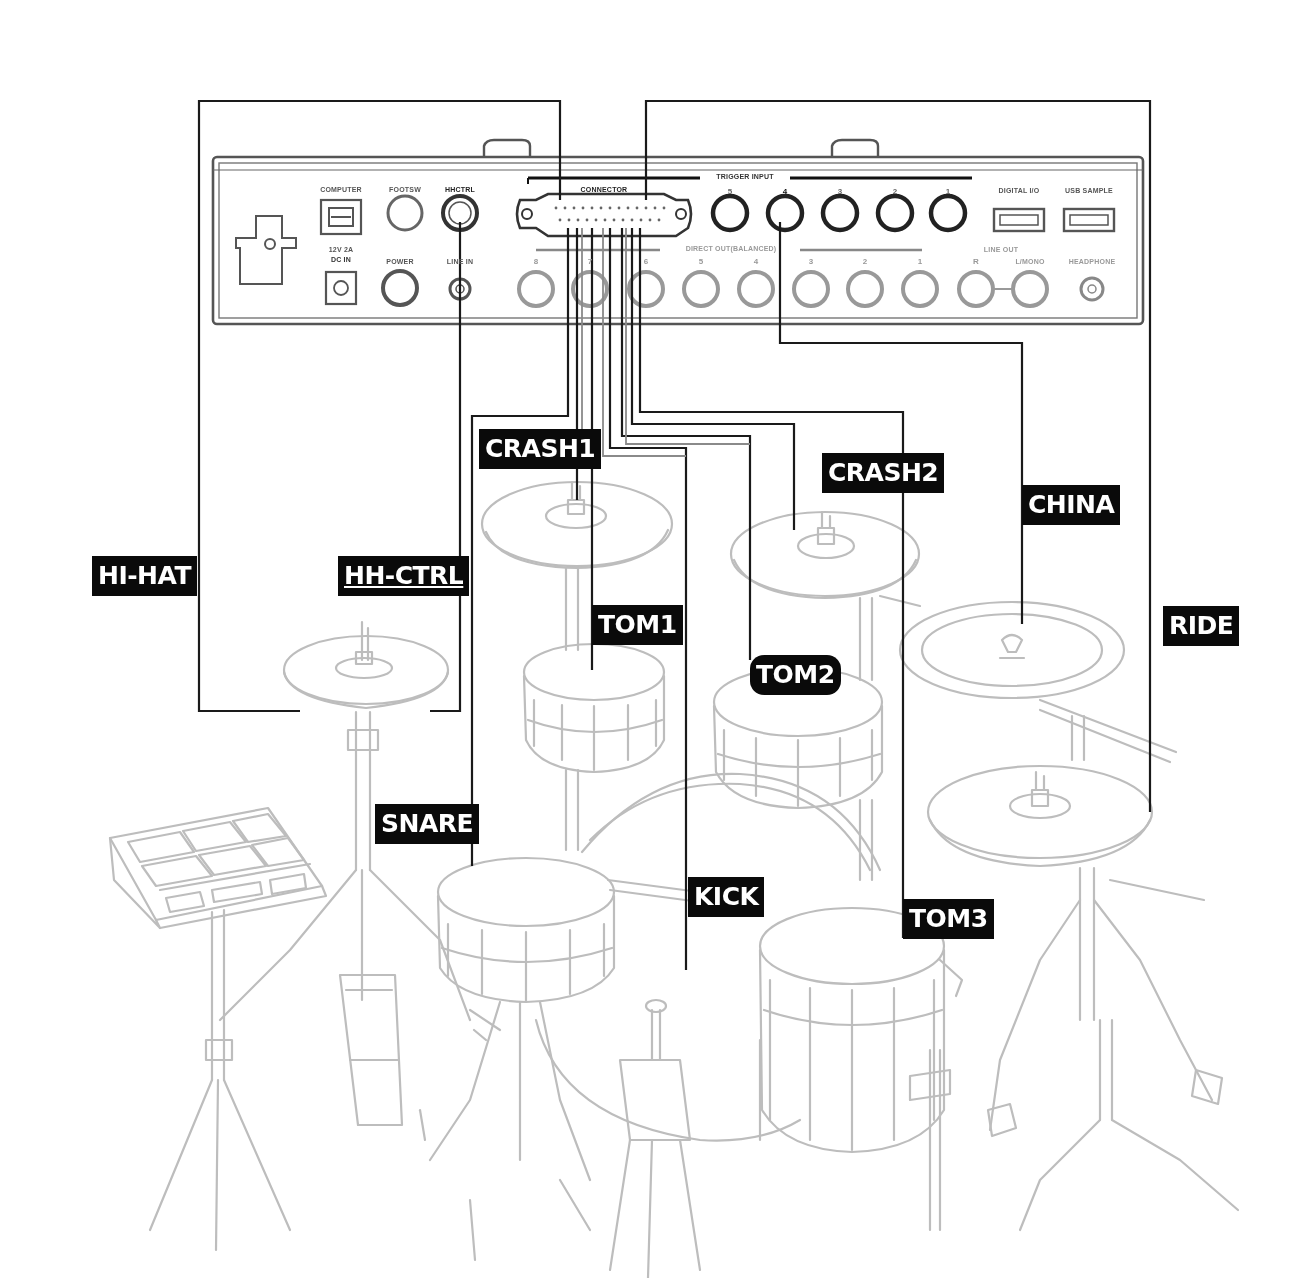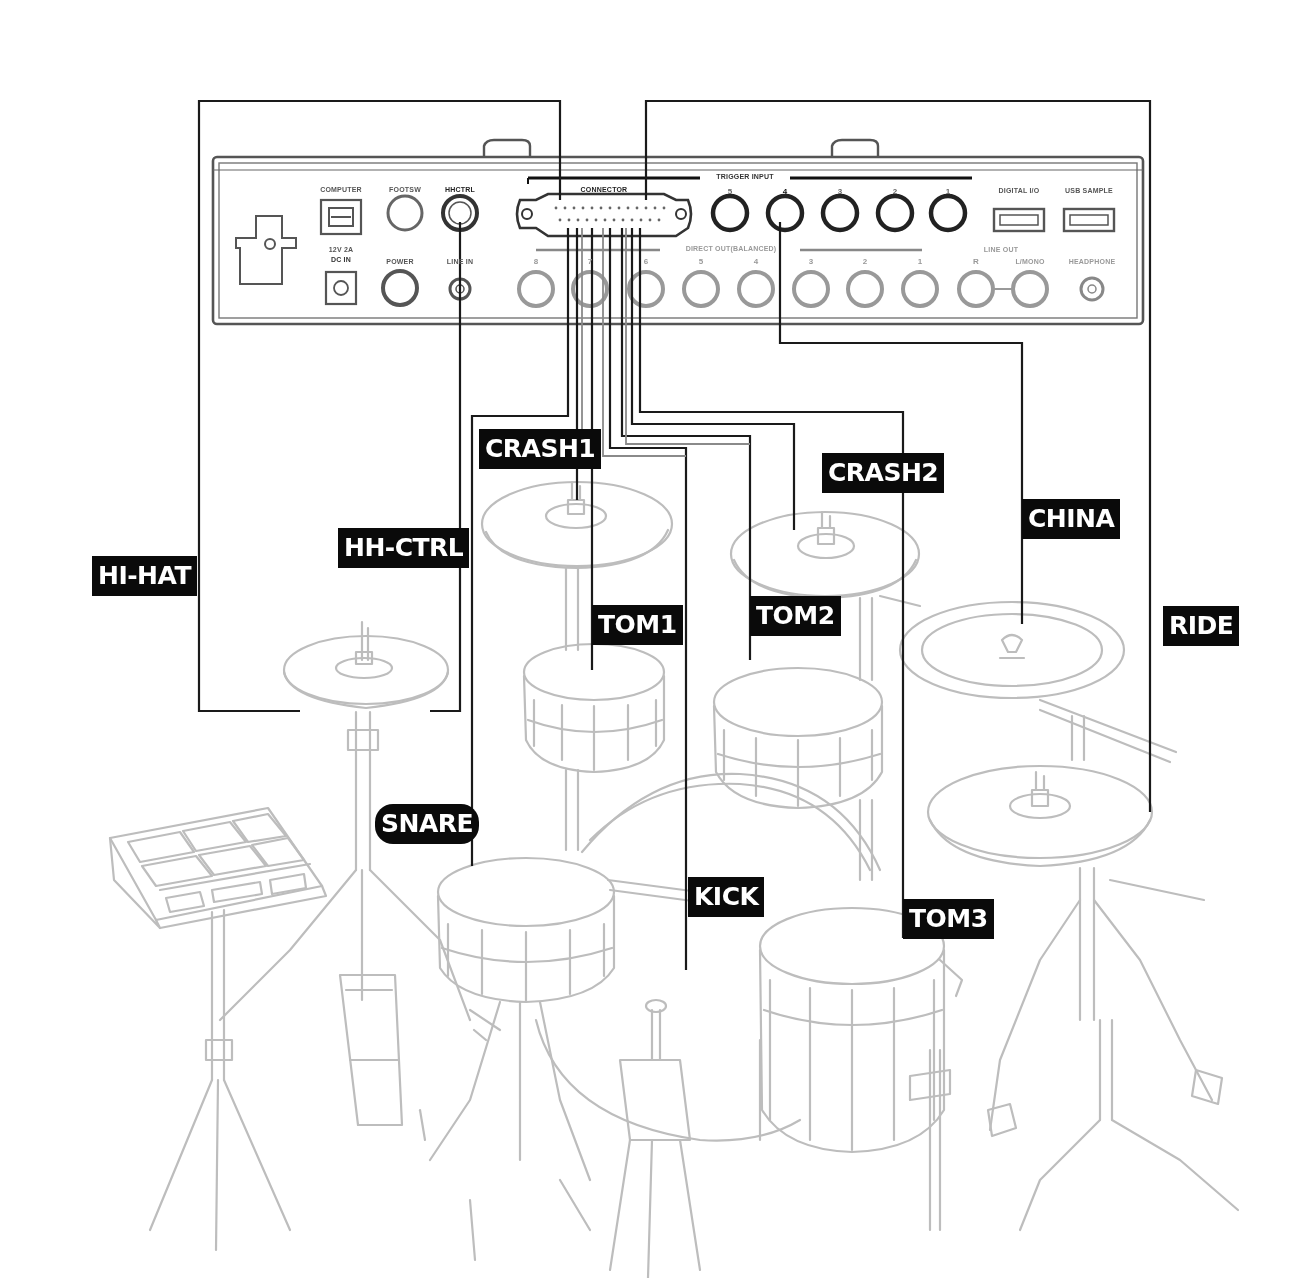--- a/index.html
+++ b/index.html
@@ -328,23 +328,23 @@
 
   <span class="panel-text" style="left:974px;top:246px;width:54px;color:#999;">LINE OUT</span>
   <span class="panel-num" style="left:969px;top:257px;color:#999;">R</span>
   <span class="panel-text" style="left:1008px;top:258px;width:44px;color:#999;">L/MONO</span>
   <span class="panel-text" style="left:1060px;top:258px;width:64px;color:#999;">HEADPHONE</span>
   <span class="panel-text" style="left:994px;top:186px;width:50px;white-space:normal;line-height:10px;">DIGITAL I/O</span>
   <span class="panel-text" style="left:1064px;top:186px;width:50px;white-space:normal;line-height:10px;">USB SAMPLE</span>
 
   
   <span class="label" style="left:92px;top:556px;">HI-HAT</span>
-  <span class="label" style="left:338px;top:528px;">HH-CTRL</span>
+  <span class="label" style="left:338px;top:556px;text-decoration:underline;">HH-CTRL</span>
   <span class="label" style="left:479px;top:429px;">CRASH1</span>
   <span class="label" style="left:592px;top:574px;margin-top:31px;">TOM1</span>
   <span class="label" style="left:794px;top:453px;margin-left:28px;">CRASH2</span>
-  <span class="label" style="left:750px;top:596px;">TOM2</span>
-  <span class="label" style="left:1022px;top:499px;">CHINA</span>
+  <span class="label" style="left:750px;top:655px;border-radius:14px;">TOM2</span>
+  <span class="label" style="left:1022px;top:485px;">CHINA</span>
   <span class="label" style="left:1151px;top:606px;margin-left:12px;">RIDE</span>
-  <span class="label" style="left:375px;top:804px;border-radius:18px;">SNARE</span>
+  <span class="label" style="left:375px;top:804px;">SNARE</span>
   <span class="label" style="left:688px;top:877px;">KICK</span>
   <span class="label" style="left:903px;top:879px;margin-top:20px;">TOM3</span>
 </div>
 
 </body></html>

